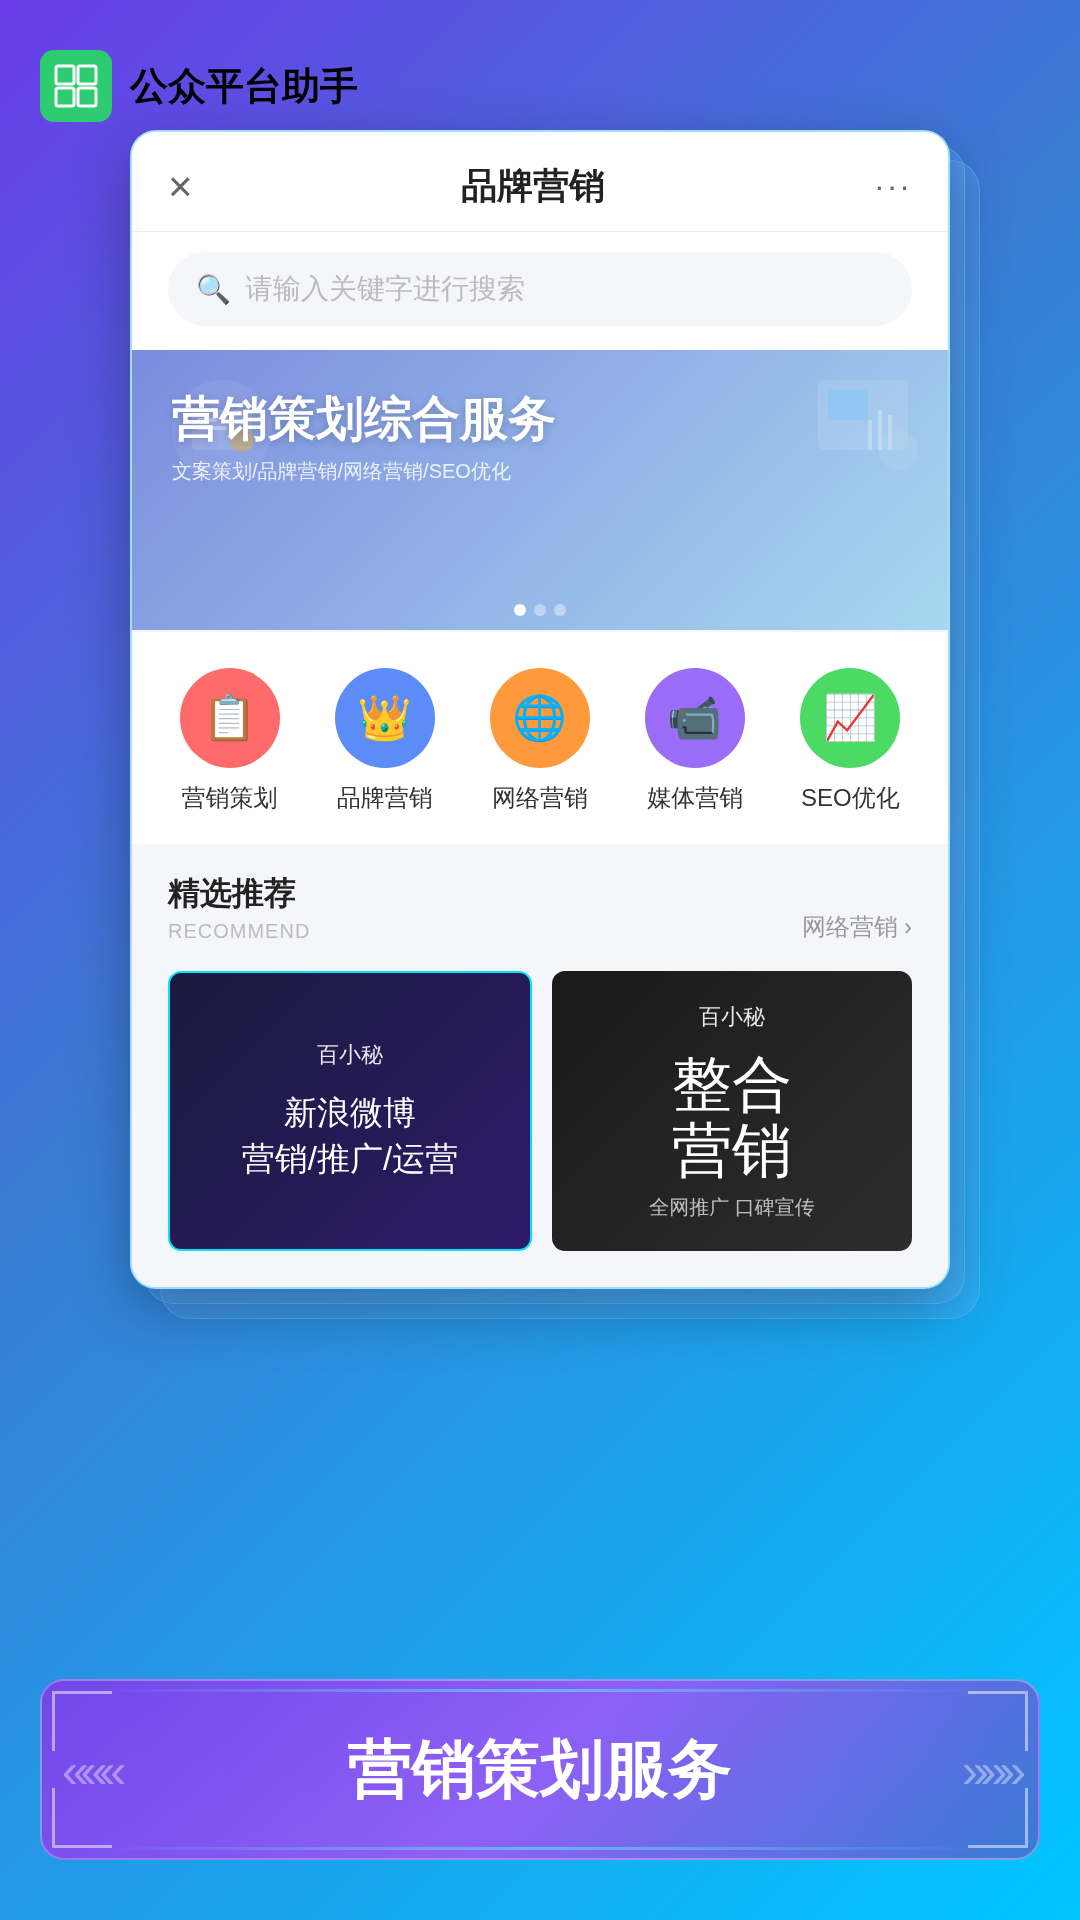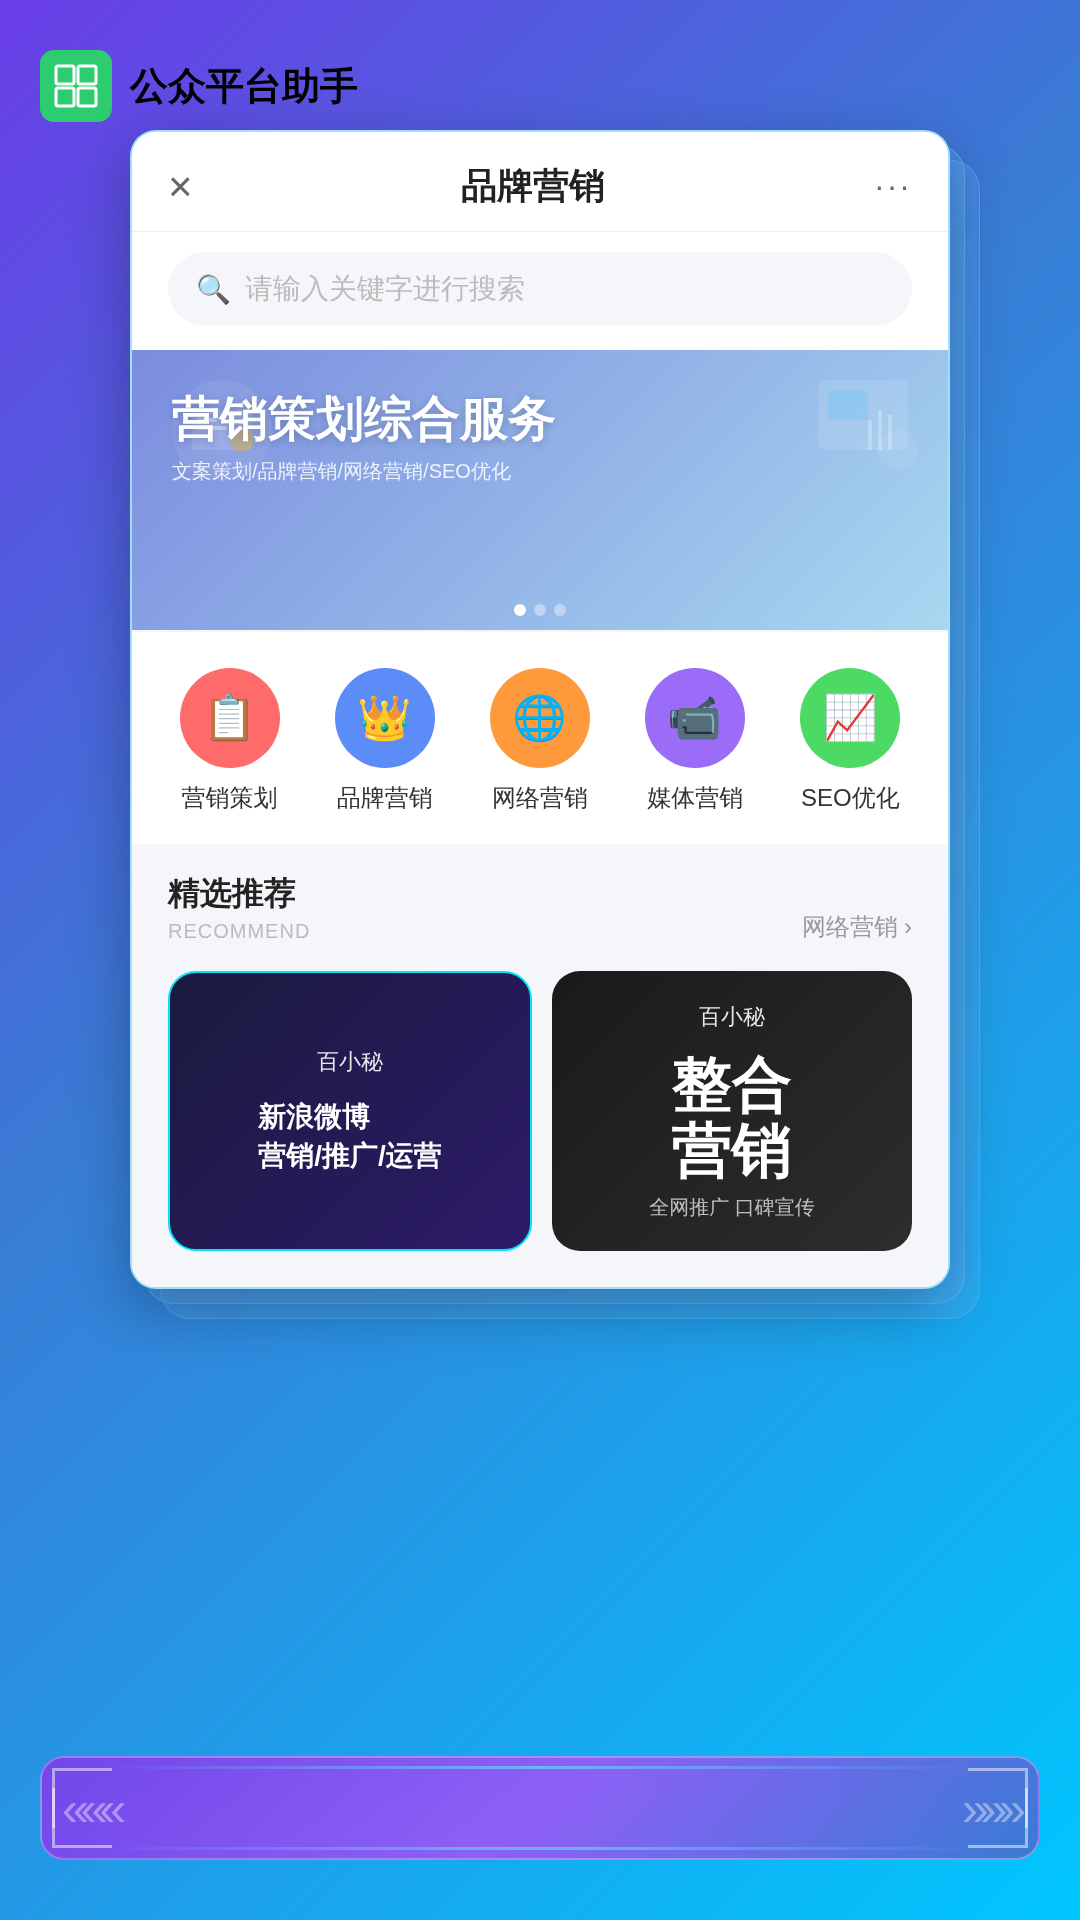--- a/index.html
+++ b/index.html
@@ -244,21 +244,21 @@
 
     
     .product-grid {
       padding: 16px 36px 36px;
       display: flex;
       gap: 20px;
       background: #f5f6fa;
     }
     .product-card {
       flex: 1;
-      border-radius: 28px;
+      border-radius: 13px;
       overflow: hidden;
       height: 280px;
       position: relative;
       cursor: pointer;
     }
     .card-dark-blue {
       background: linear-gradient(135deg, #1a1a3e 0%, #2d1b69 100%);
       border: 2px solid #00e5ff;
     }
     .card-dark-black {
@@ -272,28 +272,29 @@
       justify-content: center;
       align-items: center;
     }
     .card-brand-logo {
       font-size: 22px;
       color: #fff;
       margin-bottom: 20px;
       opacity: 0.9;
     }
     .card-text-main {
-      font-size: 28px;
-      font-weight: 700;
+      font-size: 33px;
+      font-weight: 400;
       color: #fff;
+      text-align: center;
       line-height: 1.4;
     }
     .card-text-large {
       font-size: 60px;
-      font-weight: 700;
+      font-weight: 400;
       color: #fff;
       text-align: center;
       line-height: 1.1;
     }
     .card-tag {
       font-size: 20px;
       color: rgba(255,255,255,0.7);
       margin-top: 10px;
     }
 
@@ -503,16 +504,17 @@
 </div>
 
 <div class="bottom-section">
   <div class="bottom-banner">
     <div class="corner-deco tl"></div>
     <div class="corner-deco tr"></div>
     <div class="corner-deco bl"></div>
     <div class="corner-deco br"></div>
     <div class="bottom-chevrons-left">«««</div>
     <div class="bottom-chevrons-right">»»»</div>
+    <div class="bottom-main-text">营销策划服务</div>
   </div>
   <div class="frame-deco-top"></div>
   <div class="frame-deco-bottom"></div>
 </div>
 
 </body></html>

